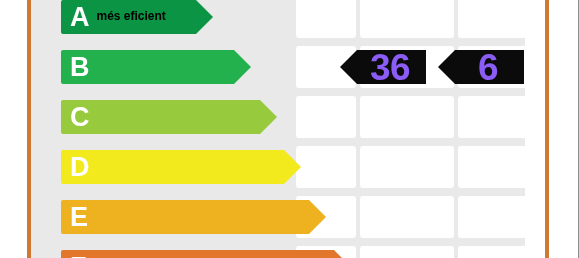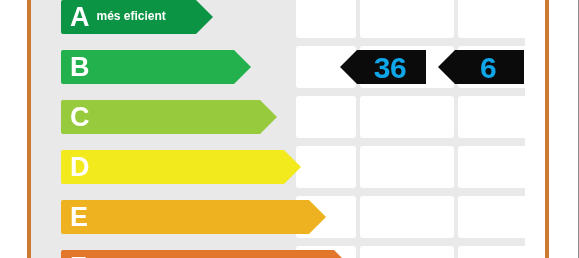--- a/index.html
+++ b/index.html
@@ -109,42 +109,42 @@
     padding-left: 9px;
   }
   .band-letter {
     color: #ffffff;
     font-size: 27px;
     font-weight: bold;
     line-height: 27px;
     font-family: "Liberation Sans", sans-serif;
   }
   .band-note {
-    color: #ffffff;
+    color: #000000;
     font-size: 12px;
     font-weight: bold;
     margin-left: 7px;
     padding-bottom: 2px;
     white-space: nowrap;
   }
   
   .badge {
     position: absolute;
     height: 34px;
     background: #0b0b0b;
     clip-path: polygon(17px 0, 100% 0, 100% 100%, 17px 100%, 0 50%);
     display: flex;
     align-items: center;
     justify-content: center;
     box-sizing: border-box;
     padding-left: 14px;
   }
   .badge-value {
-    color: #0ea5e9;
-    font-size: 30px;
+    color: #8b5cf6;
+    font-size: 37px;
     font-weight: bold;
     line-height: 27px;
     letter-spacing: -0.5px;
   }
 </style>
 </head>
 <body>
 
 <div id="screenshot">
 

